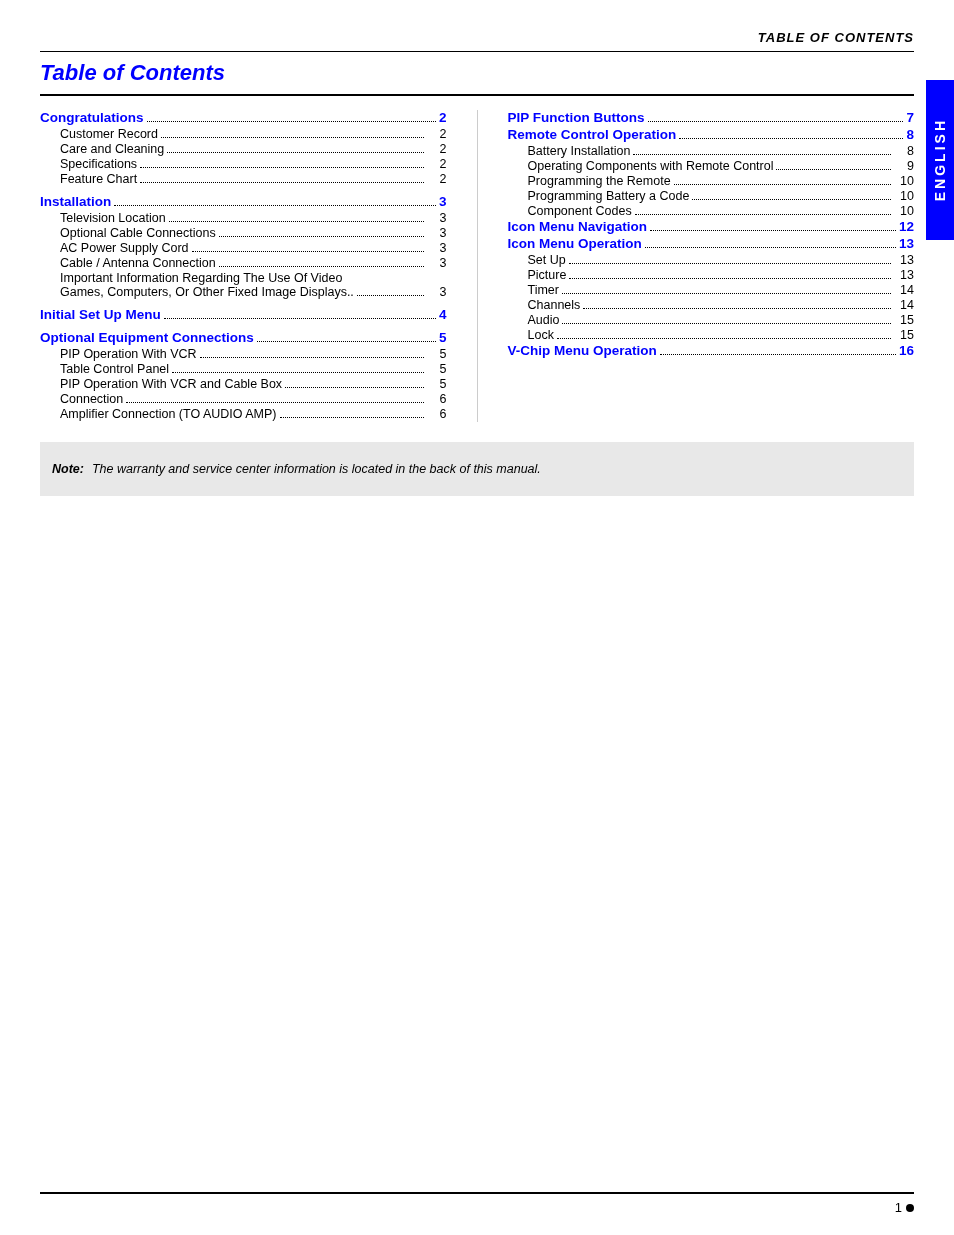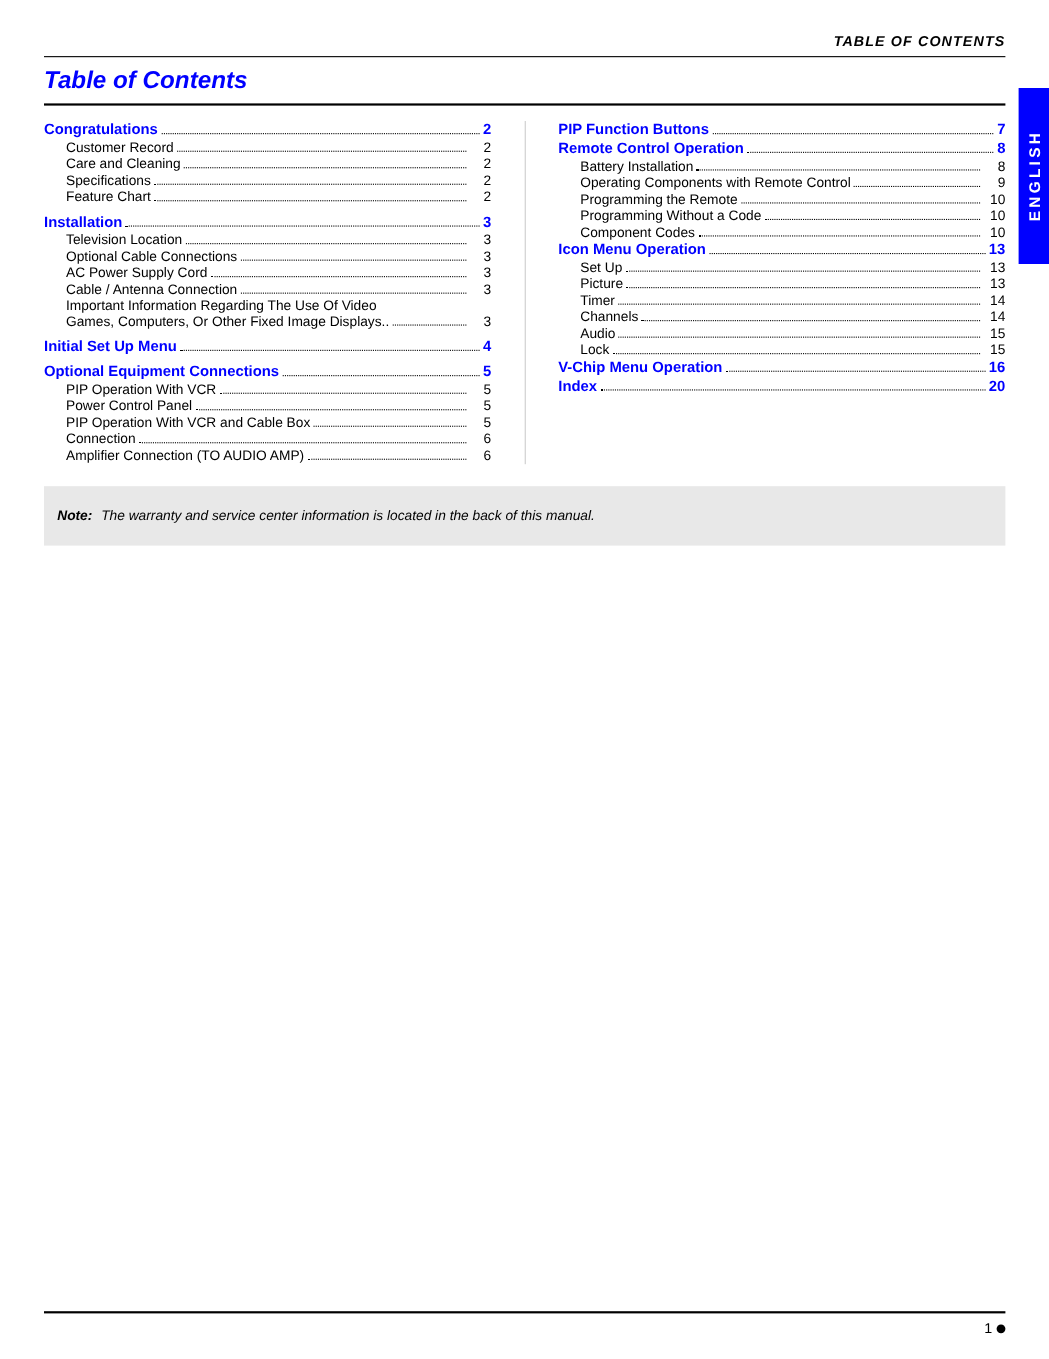--- a/index.html
+++ b/index.html
@@ -299,21 +299,21 @@
           <span class="toc-label">Optional Equipment Connections </span>
           <span class="toc-dots"></span>
           <span class="toc-page">5</span>
         </div>
         <div class="toc-sub-item">
           <span class="toc-label">PIP Operation With VCR</span>
           <span class="toc-sub-dots"></span>
           <span class="toc-sub-page">5</span>
         </div>
         <div class="toc-sub-item">
-          <span class="toc-label">Power Control Panel</span>
+          <span class="toc-label">Table Control Panel</span>
           <span class="toc-sub-dots"></span>
           <span class="toc-sub-page">5</span>
         </div>
         <div class="toc-sub-item">
           <span class="toc-label">PIP Operation With VCR and Cable Box</span>
           <span class="toc-sub-dots"></span>
           <span class="toc-sub-page">5</span>
         </div>
         <div class="toc-sub-item-multiline">
           <div class="toc-line2">
@@ -351,30 +351,35 @@
           <span class="toc-label">Operating Components with Remote Control</span>
           <span class="toc-sub-dots"></span>
           <span class="toc-sub-page">9</span>
         </div>
         <div class="toc-sub-item">
           <span class="toc-label">Programming the Remote</span>
           <span class="toc-sub-dots"></span>
           <span class="toc-sub-page">10</span>
         </div>
         <div class="toc-sub-item">
-          <span class="toc-label">Programming Without a Code</span>
+          <span class="toc-label">Programming Battery a Code</span>
           <span class="toc-sub-dots"></span>
           <span class="toc-sub-page">10</span>
         </div>
         <div class="toc-sub-item">
           <span class="toc-label">Component Codes</span>
           <span class="toc-sub-dots"></span>
           <span class="toc-sub-page">10</span>
         </div>
         <div class="toc-section-heading">
+          <span class="toc-label">Icon Menu Navigation </span>
+          <span class="toc-dots"></span>
+          <span class="toc-page">12</span>
+        </div>
+        <div class="toc-section-heading">
           <span class="toc-label">Icon Menu Operation</span>
           <span class="toc-dots"></span>
           <span class="toc-page">13</span>
         </div>
         <div class="toc-sub-item">
           <span class="toc-label">Set Up</span>
           <span class="toc-sub-dots"></span>
           <span class="toc-sub-page">13</span>
         </div>
         <div class="toc-sub-item">
@@ -399,25 +404,20 @@
         </div>
         <div class="toc-sub-item">
           <span class="toc-label">Lock</span>
           <span class="toc-sub-dots"></span>
           <span class="toc-sub-page">15</span>
         </div>
         <div class="toc-section-heading">
           <span class="toc-label">V-Chip Menu Operation </span>
           <span class="toc-dots"></span>
           <span class="toc-page">16</span>
-        </div>
-        <div class="toc-section-heading">
-          <span class="toc-label">Index </span>
-          <span class="toc-dots"></span>
-          <span class="toc-page">20</span>
         </div>
       </div>
 
   </div>
 
   <div class="note-box">
     <span class="note-label">Note:</span>
     <span class="note-text">The warranty and service center information is located in the back of  this manual.</span>
   </div>
 

